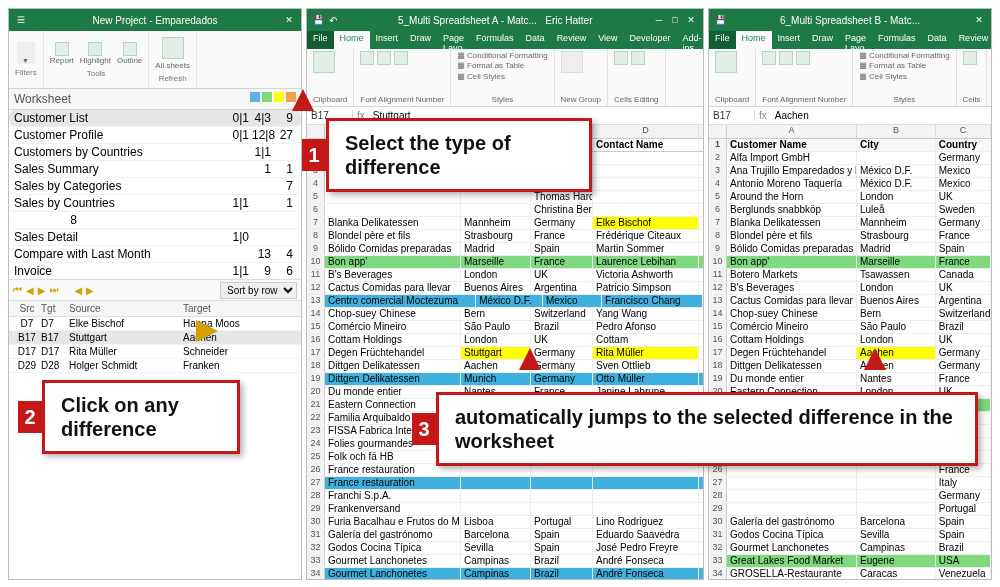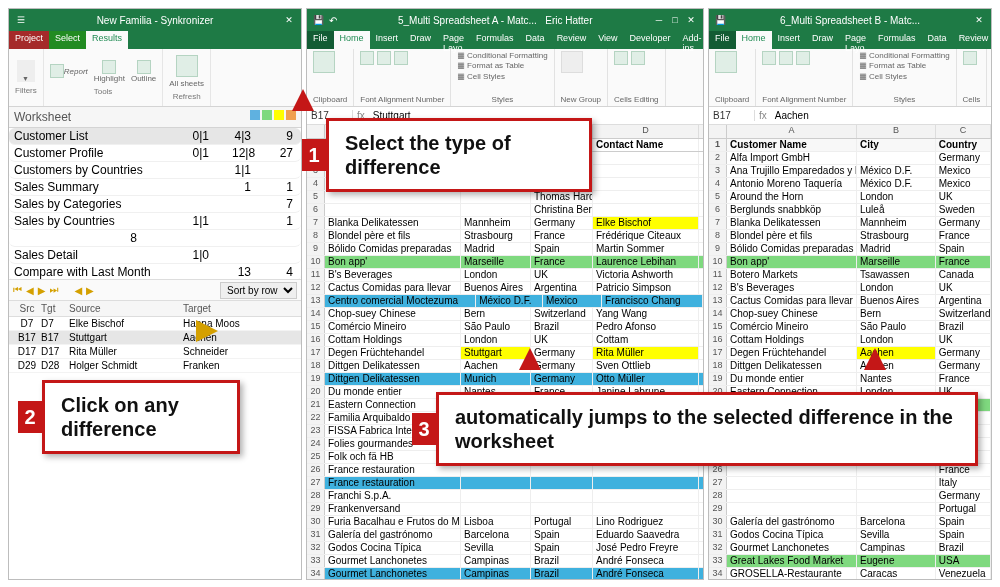--- a/index.html
+++ b/index.html
@@ -30,21 +30,21 @@
   .syn-ribbon .row { display:flex; gap:6px; }
   .filter-icon { width:18px;height:22px;background:#eee;position:relative; }
   .filter-icon::after { content:"▼"; position:absolute; font-size:7px; color:#666; bottom:0;left:5px;}
 
   
   .wslist { font-size: 12px; }
   .wslist-header { display:flex; border-bottom:1px solid #d4d4d4; padding:3px 5px; background:#f6f6f6; color:#555;}
   .wslist-header .h1 { flex:1; }
   .wslist-row { display:flex; padding:1px 5px; border-bottom:1px solid #f0f0f0;border-radius:6px;}
   .wslist-row .c1 { flex:1; white-space:nowrap; overflow:hidden;}
-  .wslist-row .cc { width:22px;text-align:right; padding-right:3px;margin-left:20px;}
+  .wslist-row .cc { width:22px;text-align:right; padding-right:3px;}
   .wslist-row.sel { background:#e6e6e6; }
 
   
   .difflist { font-size:10px; }
   .difflist .toolbar { height:22px; background:#fafafa; border-top:1px solid #ddd; border-bottom:1px solid #ddd; display:flex; align-items:center; padding:0 4px; gap:4px;}
   .difflist .toolbar .arrow { font-size:10px; color:#d4a000; }
   .difflist .toolbar select { font-size:10px; border:1px solid #ccc; padding:1px 2px;}
   .difflist .header { display:flex; background:#f6f6f6; border-bottom:1px solid #ddd; padding:2px 4px;}
   .difflist .header div { font-size:10px; color:#555;}
   .difflist .row { display:flex; padding:1px 4px; border-bottom:1px solid #f3f3f3;}
@@ -81,38 +81,33 @@
   .sq { width:10px;height:10px; }
 </style>
 </head>
 <body>
 
 <div class="panel" style="left:8px; top:8px; width:294px; height:572px;">
   <div class="titlebar">
     <span class="left">
         <span class="winbtn">☰</span>
       </span>
-    <span class="title">New Familia - Synkronizer</span>
+    <span class="title">New Project - Emparedados</span>
     <span class="right">
         <span class="winbtn">✕</span>
       </span>
-  </div>
-  <div class="tabbar syn">
-    <div class="tab proj">Project</div>
-    <div class="tab sel">Select</div>
-    <div class="tab active">Results</div>
   </div>
   <div class="syn-ribbon">
     <div class="grp">
       <div class="filter-icon"></div>
       <div class="grp-label">Filters</div>
     </div>
     <div class="grp">
       <div class="row">
-        <div style="display:flex;align-items:center;font-style:italic;">
+        <div style="display:flex;flex-direction:column;align-items:center;">
             <div class="ico"></div>
             <div>Report</div>
           </div>
         <div style="display:flex;flex-direction:column;align-items:center;">
             <div class="ico"></div>
             <div>Highlight</div>
           </div>
         <div style="display:flex;flex-direction:column;align-items:center;">
             <div class="ico"></div>
             <div>Outline</div>

